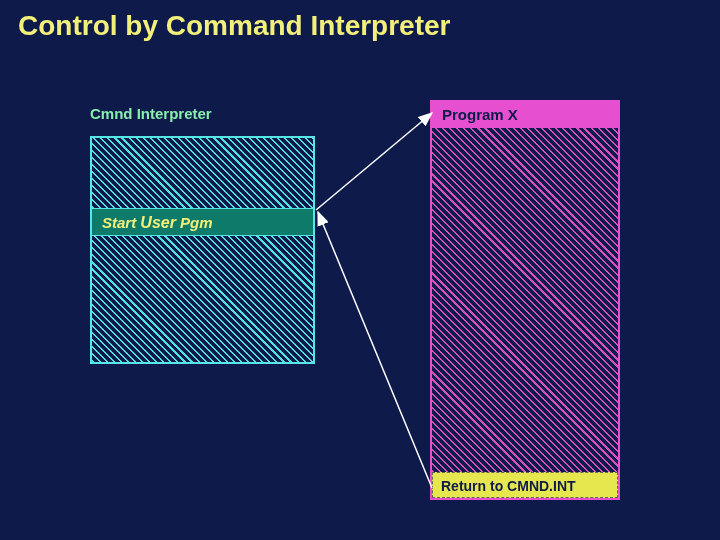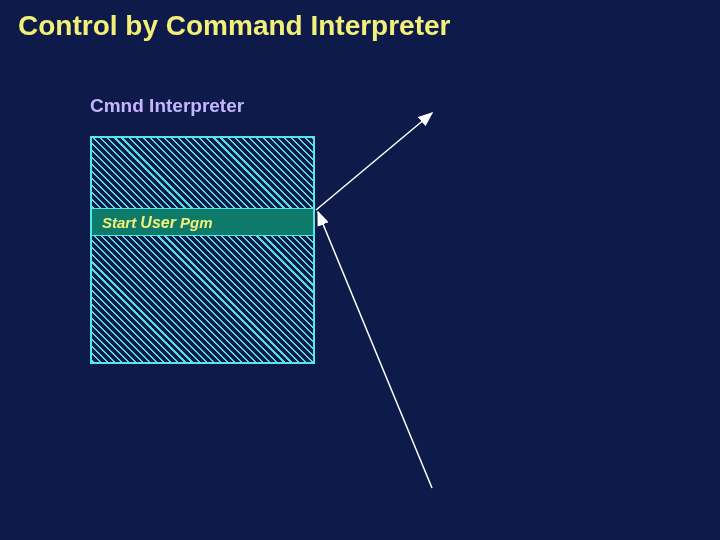--- a/index.html
+++ b/index.html
@@ -17,23 +17,23 @@
     font-weight: bold;
     padding: 10px 18px 0 18px;
   }
   .canvas {
     position: absolute;
     left: 0; top: 0; width: 720px; height: 540px;
   }
   
   .cmnd-label {
     position: absolute;
-    left: 90px; top: 95px;
-    color: #c4b5fd;
-    font-size: 19px;
+    left: 90px; top: 105px;
+    color: #86efac;
+    font-size: 15px;
     font-weight: bold;
   }
   .cmnd-box {
     position: absolute;
     left: 90px; top: 136px;
     width: 225px; height: 228px;
     border: 2px solid #55e6e6;
     background: #0e1a4a;
   }
   .hatch-cyan {
@@ -121,20 +121,25 @@
   <div class="cmnd-label">Cmnd Interpreter</div>
 
   <div class="cmnd-box">
     <div class="cmnd-top-hatch hatch-cyan"></div>
     <div class="cmnd-mid">
       <span>Start </span><span class="user">User</span><span> Pgm</span>
     </div>
     <div class="cmnd-bot-hatch hatch-cyan"></div>
   </div>
 
+  <div class="prog-box">
+    <div class="prog-header">Program X</div>
+    <div class="prog-hatch hatch-magenta"></div>
+    <div class="prog-footer">Return to CMND.INT</div>
+  </div>
 
   <svg class="arrows">
     <defs>
       <marker id="arrowhead" markerWidth="10" markerHeight="8" refX="9" refY="4" orient="auto">
         <polygon points="0 0, 10 4, 0 8" fill="#ffffff"></polygon>
       </marker>
     </defs>
     <line x1="316" y1="210" x2="432" y2="113" stroke="#ffffff" stroke-width="1.5" marker-end="url(#arrowhead)"></line>
     <line x1="432" y1="488" x2="318" y2="212" stroke="#ffffff" stroke-width="1.5" marker-end="url(#arrowhead)"></line>
   </svg>

